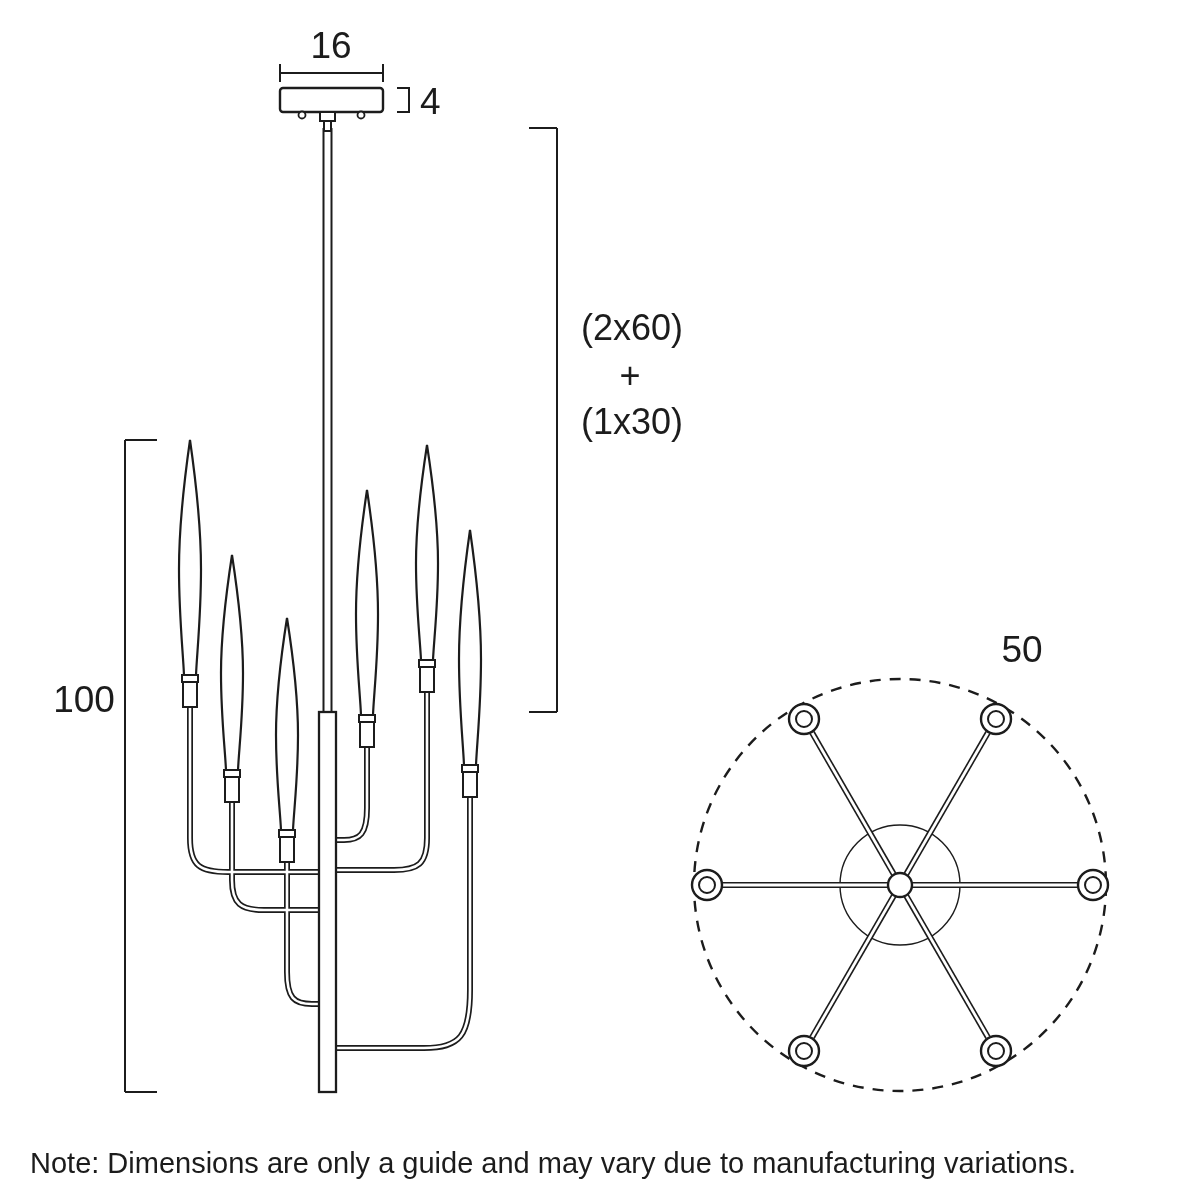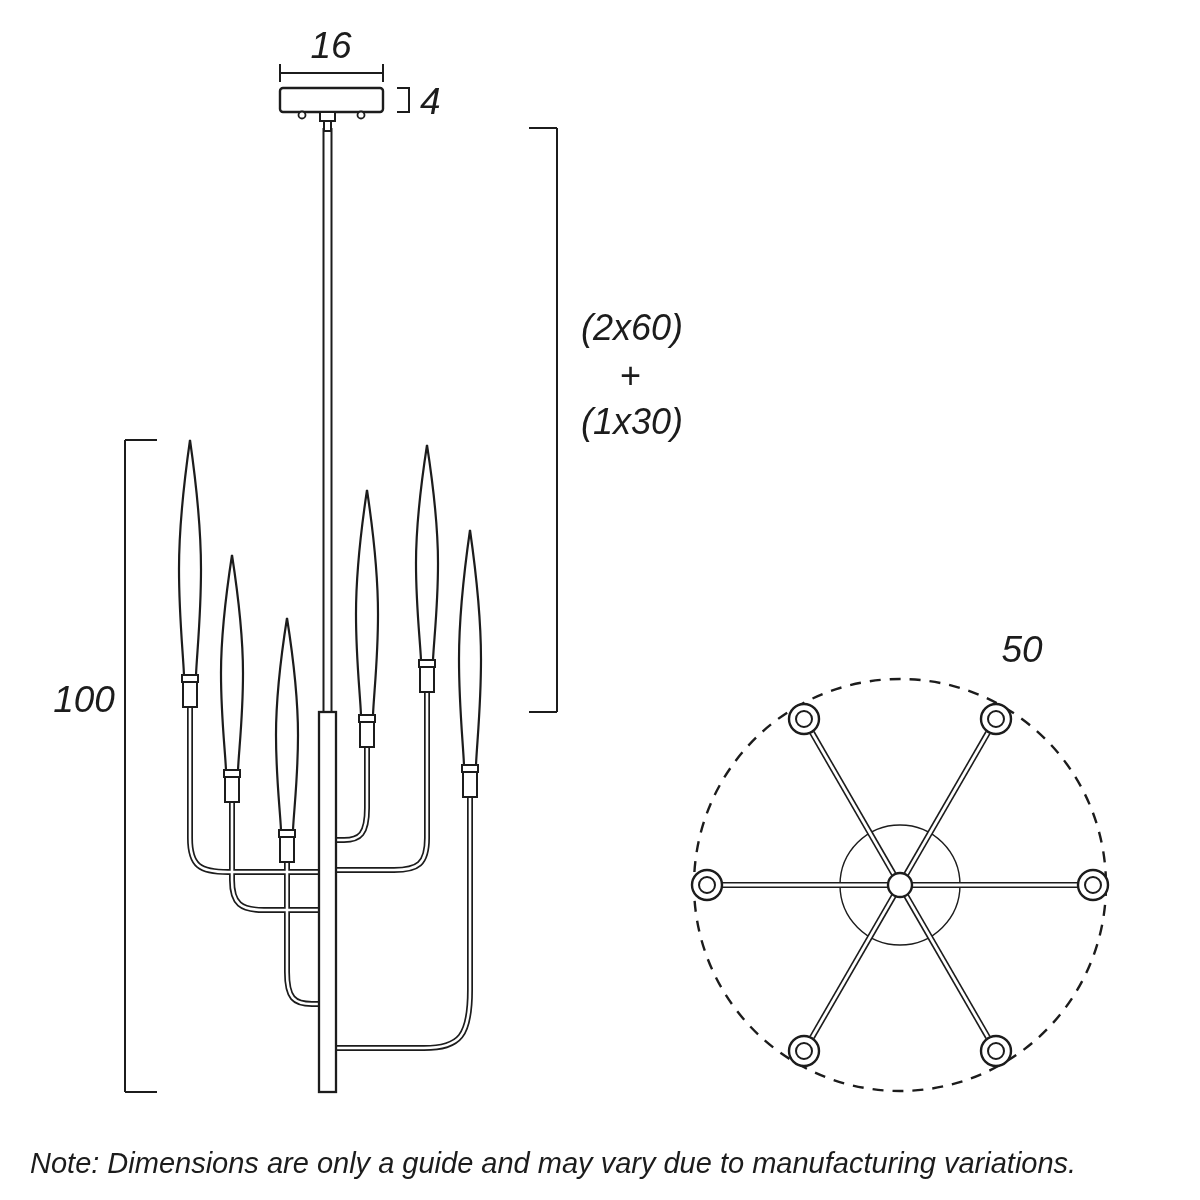--- a/index.html
+++ b/index.html
@@ -1,20 +1,19 @@
 <!DOCTYPE html>
 <html><head>
 <meta charset="utf-8">
 <style>
   html,body{margin:0;padding:0;background:#ffffff;}
   .page{
     width:1200px;height:1200px;position:relative;background:#ffffff;
     font-family:"Liberation Sans", sans-serif;
     overflow:hidden;
-    font-style:italic;
   }
   svg{display:block;}
   text{
     font-family:"Liberation Sans", sans-serif;
     fill:#1c1c1c;
   }
   .dim-label{font-size:37px;}
   .dim-label-small{font-size:36px;}
   .note-label{font-size:29px;}
   .ink{stroke:#1c1c1c;fill:none;}

